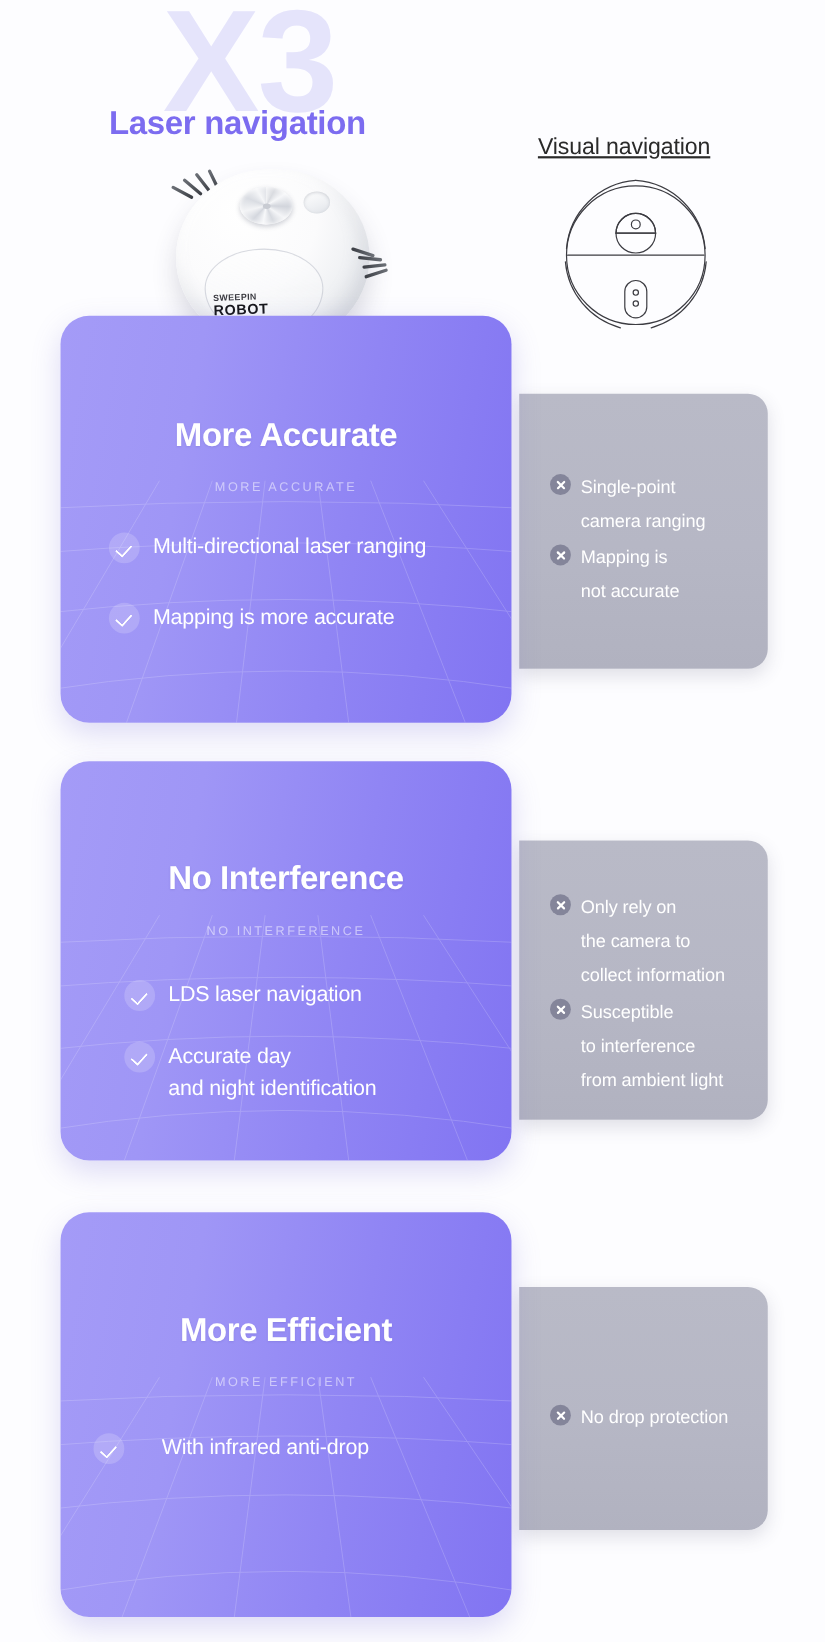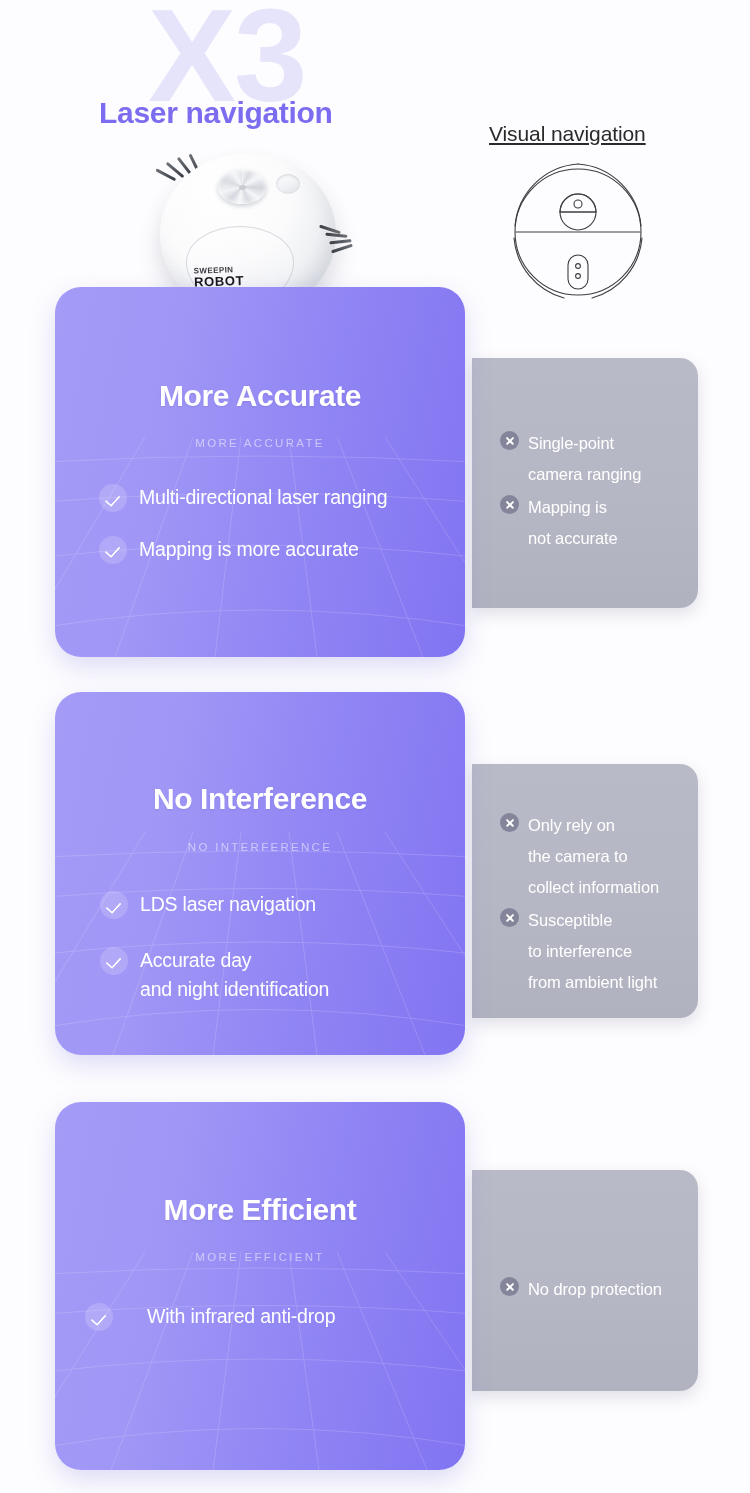--- a/index.html
+++ b/index.html
@@ -363,21 +363,21 @@
           <path d="M -10 175 Q 205 163 420 175"></path>
           <path d="M -10 215 Q 205 198 420 215"></path>
           <path d="M -10 270 Q 205 246 420 270"></path>
           <path d="M -10 340 Q 205 306 420 340"></path>
         </g>
       </svg>
       <div class="pc-inner">
         <div class="pc-title" style="top:92px;">More Accurate</div>
         <div class="pc-sub" style="top:150px;">MORE ACCURATE</div>
         <div class="pc-list" style="top:196px; padding-left:44px; padding-right:18px;">
-          <div class="prow" style="margin-bottom:22px;">
+          <div class="prow" style="margin-bottom:34px;">
             <span class="check"></span>
             <span class="ptext">Multi-directional laser ranging</span>
           </div>
           <div class="prow">
             <span class="check"></span>
             <span class="ptext">Mapping is more accurate</span>
           </div>
         </div>
       </div>
     </div>
@@ -409,21 +409,21 @@
             <path d="M 90 140 L -44 363"></path>
           <path d="M -10 165 Q 205 153 420 165"></path>
           <path d="M -10 205 Q 205 188 420 205"></path>
           <path d="M -10 262 Q 205 238 420 262"></path>
           <path d="M -10 335 Q 205 300 420 335"></path>
         </g>
       </svg>
       <div class="pc-inner">
         <div class="pc-title" style="top:90px;">No Interference</div>
         <div class="pc-sub" style="top:149px;">NO INTERFERENCE</div>
-        <div class="pc-list" style="top:198px; padding-left:45px; padding-right:18px;">
+        <div class="pc-list" style="top:198px; padding-left:58px; padding-right:18px;">
           <div class="prow" style="margin-bottom:26px;">
             <span class="check"></span>
             <span class="ptext">LDS laser navigation</span>
           </div>
           <div class="prow">
             <span class="check"></span>
             <span class="ptext">Accurate day<br>and night identification</span>
           </div>
         </div>
       </div>

